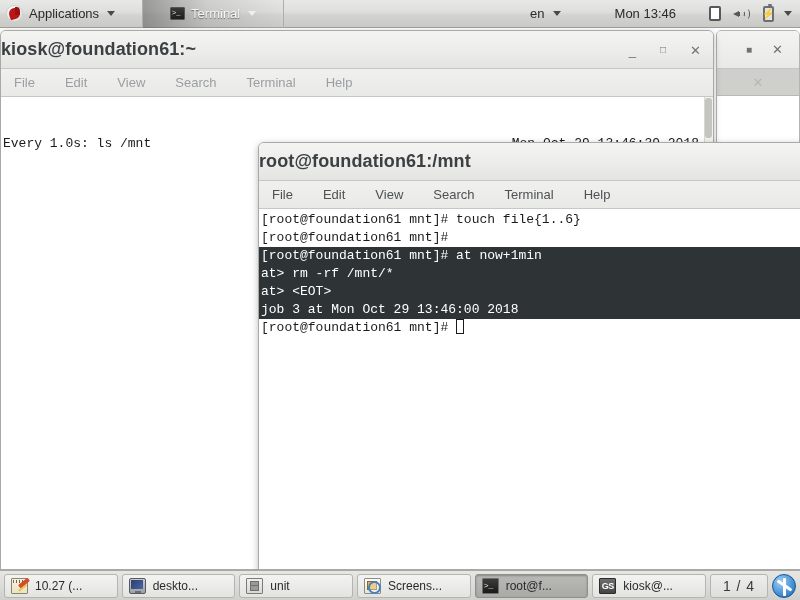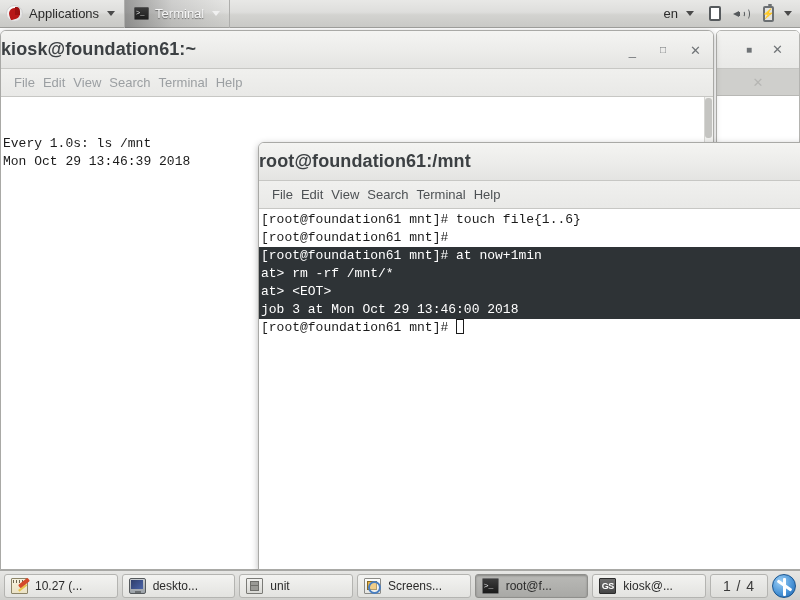--- a/index.html
+++ b/index.html
@@ -21,21 +21,21 @@
   #top-panel {
     position: absolute; left: 0; top: 0;
     width: 800px; height: 28px;
     background: linear-gradient(to bottom, #e8e8e6 0%, #dededc 45%, #d3d3d0 55%, #c9c9c6 100%);
     border-bottom: 1px solid #9c9c99;
     display: flex; align-items: center;
     font-size: 13px; color: #2a2a2a;
   }
   .panel-item {
     display: flex; align-items: center; gap: 6px;
-    height: 28px; padding: 0 9px;
+    height: 28px; padding: 0 27px;
     white-space: nowrap;
   }
   .panel-item.first { padding-left: 6px; }
   .caret {
     width: 0; height: 0;
     border-left: 4px solid transparent;
     border-right: 4px solid transparent;
     border-top: 5px solid #4a4a4a;
     display: inline-block;
     margin-left: 2px;
@@ -200,38 +200,38 @@
     letter-spacing: 0.1px;
   }
   .term-winbuttons {
     position: absolute; right: 12px; top: 0; height: 38px;
     display: flex; align-items: center; gap: 24px;
   }
   .term-menubar {
     height: 28px;
     background: linear-gradient(to bottom, #f0f0ee 0%, #e9e9e7 100%);
     border-bottom: 1px solid #c7c7c4;
-    display: flex; align-items: center; padding-left: 13px; gap: 8px;
+    display: flex; align-items: center; padding-left: 13px; gap: 30px;
     font-size: 13px; color: #4d5154;
   }
   .term-menubar.dim { color: #9b9fa2; }
   .term-menu-item { cursor: default; white-space: nowrap; }
   .term-screen {
     background: #ffffff;
     font-family: "Liberation Mono", monospace;
     font-size: 13px;
     line-height: 18px;
     color: #1b1b1b;
     padding: 2px 0 0 2px;
     position: relative;
     height: calc(100% - 67px);
     overflow: hidden;
     white-space: pre;
   }
-  .term-line { height: 18px; white-space: pre; flex-direction: column; }
+  .term-line { height: 18px; white-space: pre; }
   .term-line.sel {
     background: #2e3336;
     color: #ffffff;
   }
   .term-scrollbar {
     position: absolute; right: 0; top: 0; width: 9px; bottom: 0;
     background: #f2f2f0; border-left: 1px solid #d6d6d3;
   }
   .term-scroll-thumb {
     position: absolute; right: 1px; top: 1px; width: 7px; height: 40px;
@@ -460,20 +460,23 @@
     <div class="panel-item" id="terminal-panel-item">
       <span class="term-mini-icon">&gt;_</span>
       <span>Terminal</span>
       <span class="caret"></span>
     </div>
     <div class="panel-spacer"></div>
     <div class="panel-item">
       <span>en</span>
       <span class="caret"></span>
     </div>
+    <div class="panel-item">
+      <span>Mon 13:46</span>
+    </div>
     <div class="tray-icon">
         <span class="ic-display"></span>
       </div>
     <div class="tray-icon">
       <span class="ic-vol">
           <span class="spk"></span>
           <span class="bx"></span>
           <span class="w1"></span>
           <span class="w2"></span>
         </span>

